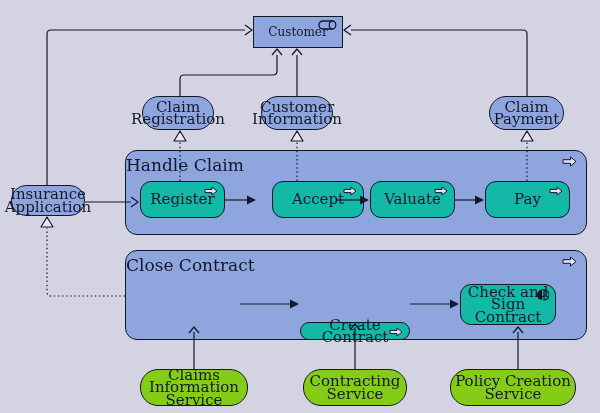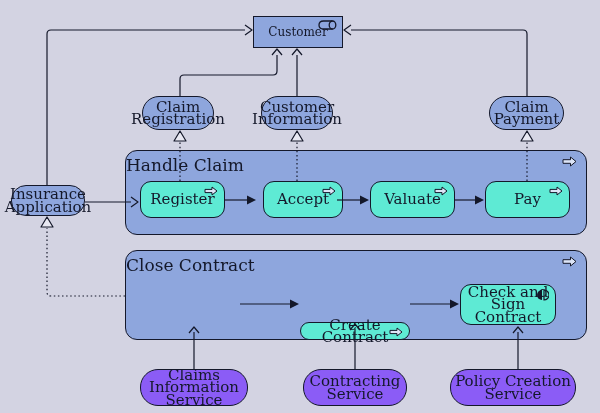--- a/index.html
+++ b/index.html
@@ -18,42 +18,42 @@
     text-align:center;
     font-size:15px;line-height:12.5px;
     white-space:pre-line;
   }
   .pill{
     background:#8ea6dd;
     border:1.5px solid #14182a;
     border-radius:17px;
   }
   .bottom-pill{
-    background:#8b5cf6;
+    background:#84cc16;
     border:1.5px solid #14182a;
     border-radius:18px;
   }
   .actor-rect{
     background:#8ea6dd;
     border:1.7px solid #14182a;
     font-size:12px;
   }
   .group{
     position:absolute;
     box-sizing:border-box;
     background:#8ea6dd;
     border:1.4px solid #14182a;
     border-radius:12px;
   }
   .group .title{
     position:absolute;top:4px;left:0;width:100%;
     text-align:left;font-size:17px;
   }
   .proc{
-    background:#5eead4;
+    background:#14b8a6;
     border:1.3px solid #14182a;
     border-radius:11px;
   }
   .icon-tr{position:absolute;top:4px;right:6px;line-height:0;}
   .icon-tr-group{position:absolute;top:5px;right:9px;line-height:0;}
   .wires{position:absolute;left:0;top:0;pointer-events:none;}
 </style>
 </head>
 <body>
 
@@ -105,21 +105,21 @@
   </div>
 
   <div class="node proc" style="left:140px;top:181px;width:85px;height:37px;">
     <span>Register</span>
     <span class="icon-tr">
       <svg width="14" height="10" viewBox="0 0 14 10">
           <path d="M1 3.4 H8 V1 L13 5 L8 9 V6.6 H1 Z" fill="#dde5f7" stroke="#14182a" stroke-width="1"></path>
         </svg>
     </span>
   </div>
-  <div class="node proc" style="left:263px;top:181px;width:80px;height:37px;">
+  <div class="node proc" style="left:272px;top:181px;width:92px;height:37px;">
     <span>Accept</span>
     <span class="icon-tr">
       <svg width="14" height="10" viewBox="0 0 14 10">
           <path d="M1 3.4 H8 V1 L13 5 L8 9 V6.6 H1 Z" fill="#dde5f7" stroke="#14182a" stroke-width="1"></path>
         </svg>
     </span>
   </div>
   <div class="node proc" style="left:370px;top:181px;width:85px;height:37px;">
     <span>Valuate</span>
     <span class="icon-tr">

